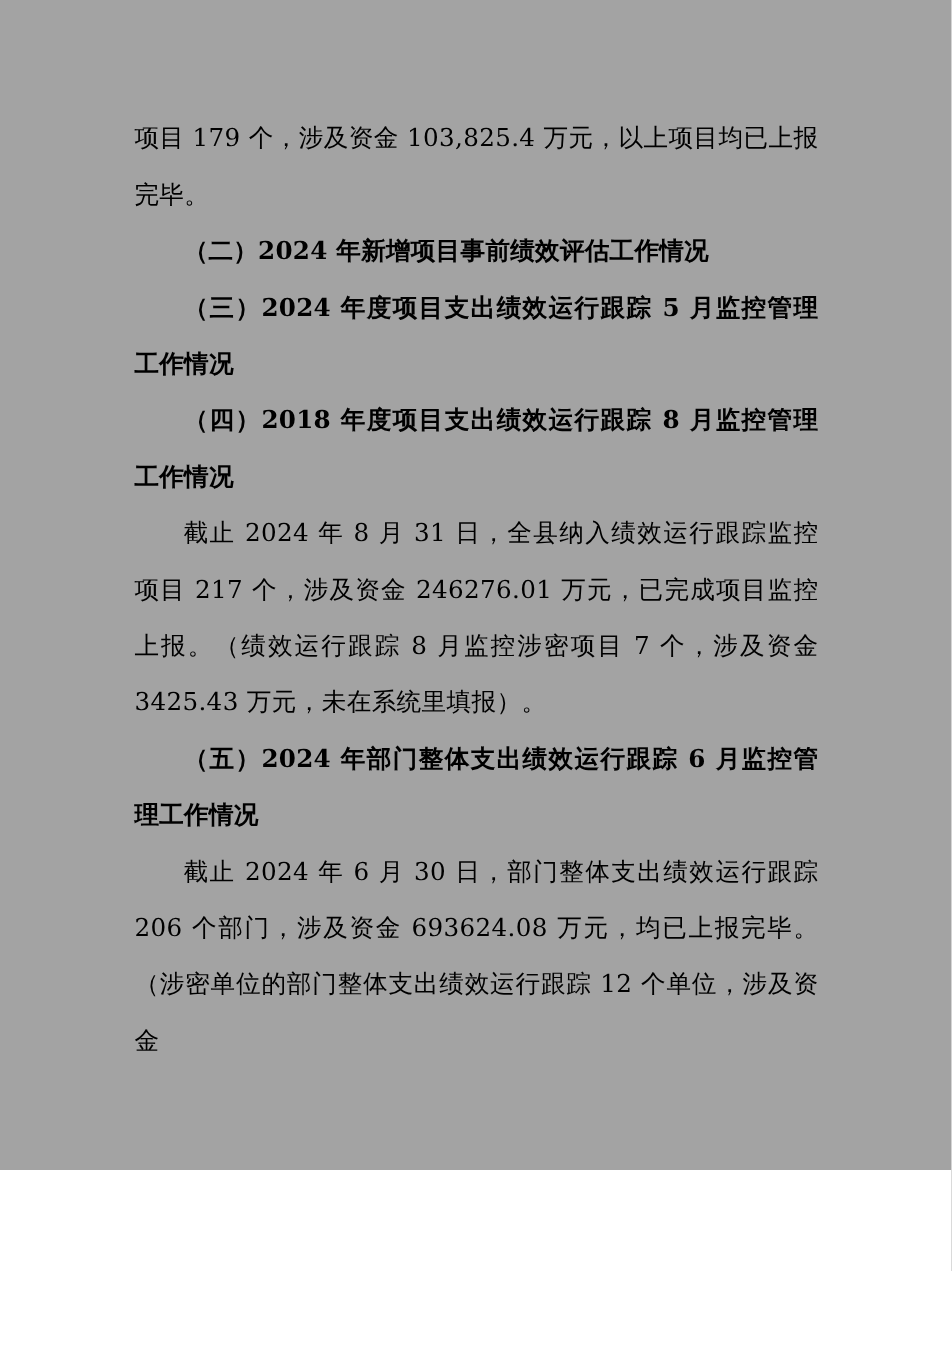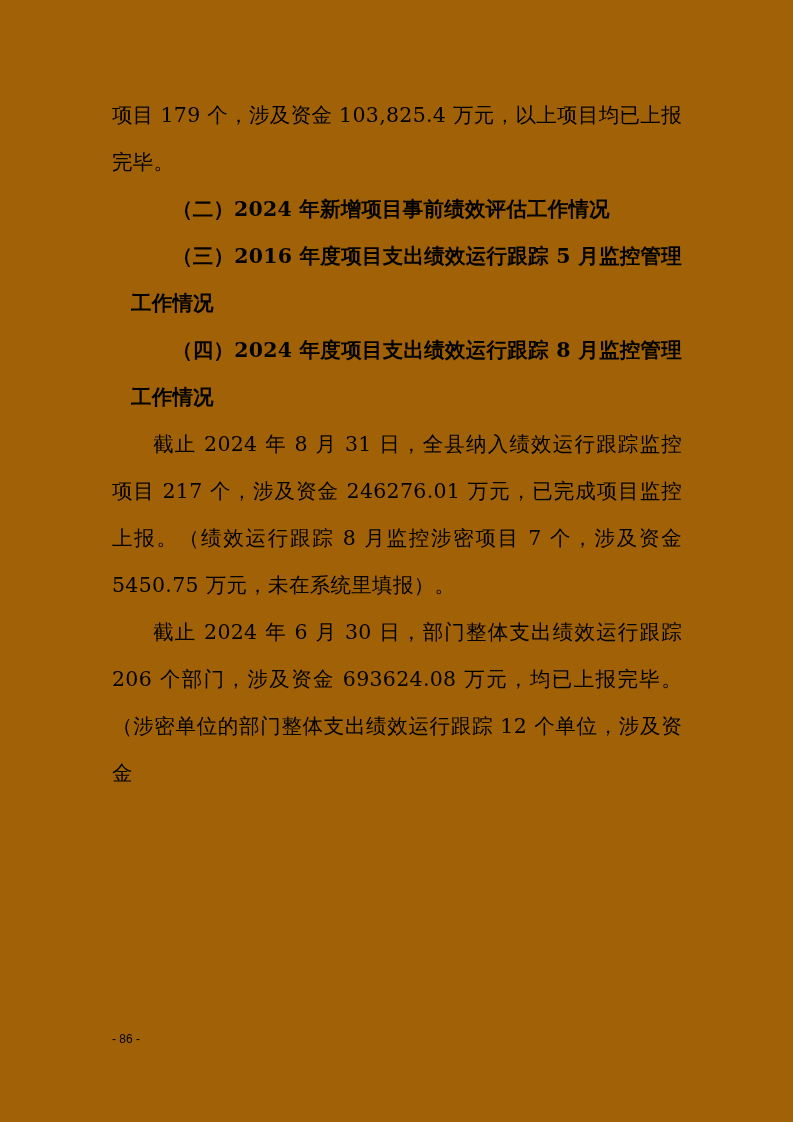--- a/index.html
+++ b/index.html
@@ -3,22 +3,22 @@
 <meta charset="utf-8">
 <style>
   html, body {
     margin: 0;
     padding: 0;
     background: #ffffff;
   }
   .page {
     position: relative;
     width: 793px;
-    height: 1122px;
-    background: #a16207;
+    height: 975px;
+    background: #a3a3a3;
     margin: 0 auto;
     overflow: hidden;
     font-family: "DejaVu Serif", "Liberation Serif", serif;
     color: #000000;
   }
   .content {
     position: absolute;
     left: 112px;
     top: 92px;
     width: 570px;
@@ -31,21 +31,20 @@
     text-align: justify;
     text-justify: inter-ideograph;
     font-family: "DejaVu Serif", "Liberation Serif", serif;
   }
   p.body {
     font-weight: 400;
   }
   p.heading {
     font-weight: 700;
     letter-spacing: 0.2px;
-    margin-left: 19px;
   }
   .indent2 {
     text-indent: 2em;
   }
   .footer {
     position: absolute;
     left: 112px;
     top: 1032px;
     width: 570px;
     text-align: left;
@@ -54,19 +53,20 @@
     color: #000000;
   }
 </style>
 </head>
 <body>
 
 <div class="page">
   <div class="content">
     <p class="body">项目 179 个，涉及资金 103,825.4 万元，以上项目均已上报完毕。</p>
     <p class="heading indent2">（二）2024 年新增项目事前绩效评估工作情况</p>
-    <p class="heading indent2">（三）2016 年度项目支出绩效运行跟踪 5 月监控管理工作情况</p>
-    <p class="heading indent2">（四）2024 年度项目支出绩效运行跟踪 8 月监控管理工作情况</p>
-    <p class="body indent2">截止 2024 年 8 月 31 日，全县纳入绩效运行跟踪监控项目 217 个，涉及资金 246276.01 万元，已完成项目监控上报。（绩效运行跟踪 8 月监控涉密项目 7 个，涉及资金 5450.75 万元，未在系统里填报）。</p>
+    <p class="heading indent2">（三）2024 年度项目支出绩效运行跟踪 5 月监控管理工作情况</p>
+    <p class="heading indent2">（四）2018 年度项目支出绩效运行跟踪 8 月监控管理工作情况</p>
+    <p class="body indent2">截止 2024 年 8 月 31 日，全县纳入绩效运行跟踪监控项目 217 个，涉及资金 246276.01 万元，已完成项目监控上报。（绩效运行跟踪 8 月监控涉密项目 7 个，涉及资金 3425.43 万元，未在系统里填报）。</p>
+    <p class="heading indent2">（五）2024 年部门整体支出绩效运行跟踪 6 月监控管理工作情况</p>
     <p class="body indent2">截止 2024 年 6 月 30 日，部门整体支出绩效运行跟踪 206 个部门，涉及资金 693624.08 万元，均已上报完毕。（涉密单位的部门整体支出绩效运行跟踪 12 个单位，涉及资金</p>
   </div>
   <div class="footer">- 86 -</div>
 </div>
 
 </body></html>

